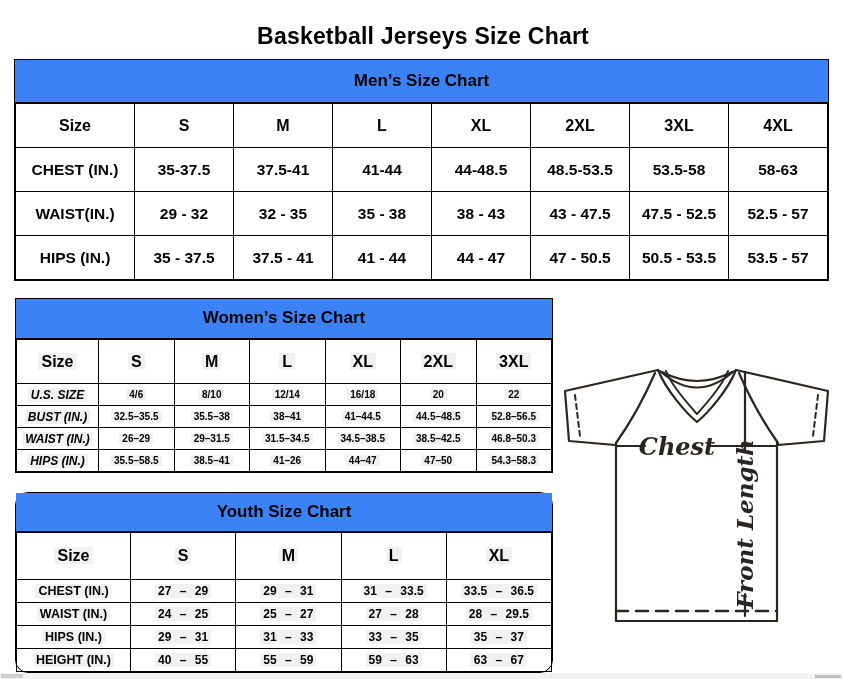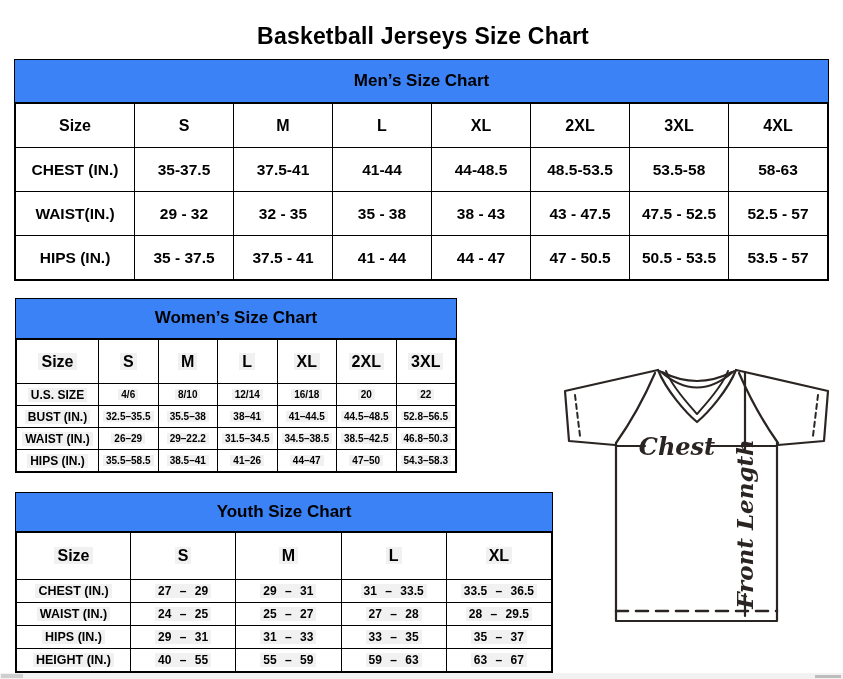--- a/index.html
+++ b/index.html
@@ -24,30 +24,30 @@
     font-weight:bold;padding:0;overflow:hidden;white-space:nowrap;
   }
   
   .men{left:14px;top:59px;width:815px;}
   .men .tbl-title{line-height:41px;height:43px;}
   .men th:first-child,.men td:first-child{width:119px;}
   .men tr{height:44px;}
   .men th{font-size:16px;}
   .men td{font-size:15.5px;}
   
-  .women{left:15px;top:298px;width:442px;}
+  .women{left:15px;top:298px;width:538px;}
   .women .tbl-title{line-height:38px;height:40px;}
   .women th:first-child,.women td:first-child{width:82px;}
   .women tr:first-child{height:44px;}
   .women tr{height:22px;}
   .women th{font-size:16px;}
   .women td{font-size:10px;}
-  .women td.lbl{font-size:12px;}
-  
-  .youth{left:15px;top:492px;width:538px;}
+  .women td.lbl{font-size:12px;font-style:italic;}
+  
+  .youth{left:15px;top:492px;width:538px;border-radius:13px;}
   .youth .tbl-title{line-height:37px;height:39px;}
   .youth th:first-child,.youth td:first-child{width:114px;}
   .youth tr:first-child{height:47px;}
   .youth tr{height:23px;}
   .youth th{font-size:16px;}
   .youth td{font-size:12px;word-spacing:5px;}
   .youth td.lbl{font-size:12.5px;word-spacing:0;}
   
   .women .hl,.youth .hl{background:#f1f1f1;padding:0 3px;}
   
@@ -137,21 +137,21 @@
           <td><span class="hl">32.5–35.5</span></td>
           <td><span class="hl">35.5–38</span></td>
           <td><span class="hl">38–41</span></td>
           <td><span class="hl">41–44.5</span></td>
           <td><span class="hl">44.5–48.5</span></td>
           <td><span class="hl">52.8–56.5</span></td>
         </tr>
         <tr>
           <td class="lbl"><span class="hl">WAIST (IN.)</span></td>
           <td><span class="hl">26–29</span></td>
-          <td><span class="hl">29–22.2</span></td>
+          <td><span class="hl">29–31.5</span></td>
           <td><span class="hl">31.5–34.5</span></td>
           <td><span class="hl">34.5–38.5</span></td>
           <td><span class="hl">38.5–42.5</span></td>
           <td><span class="hl">46.8–50.3</span></td>
         </tr>
         <tr>
           <td class="lbl"><span class="hl">HIPS (IN.)</span></td>
           <td><span class="hl">35.5–58.5</span></td>
           <td><span class="hl">38.5–41</span></td>
           <td><span class="hl">41–26</span></td>

